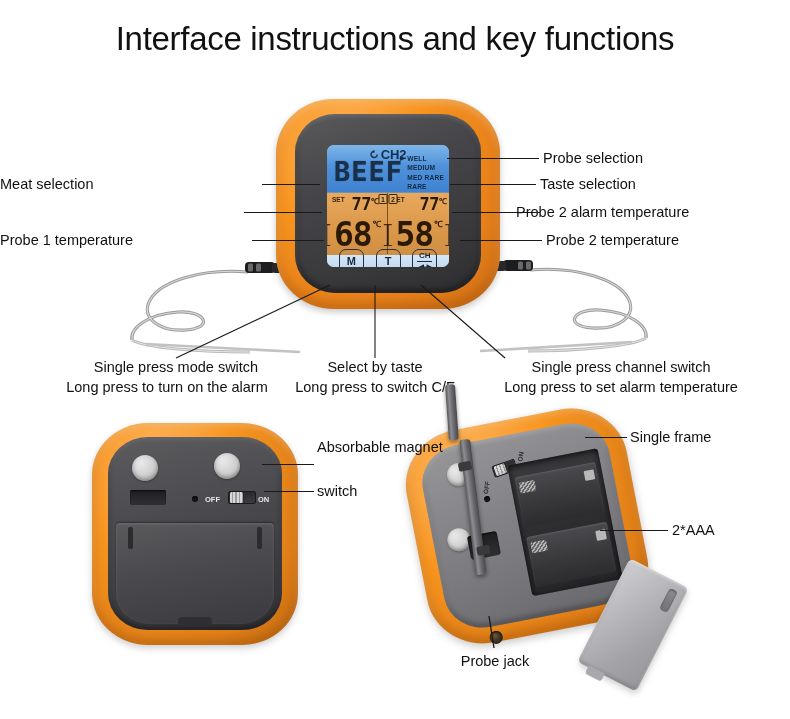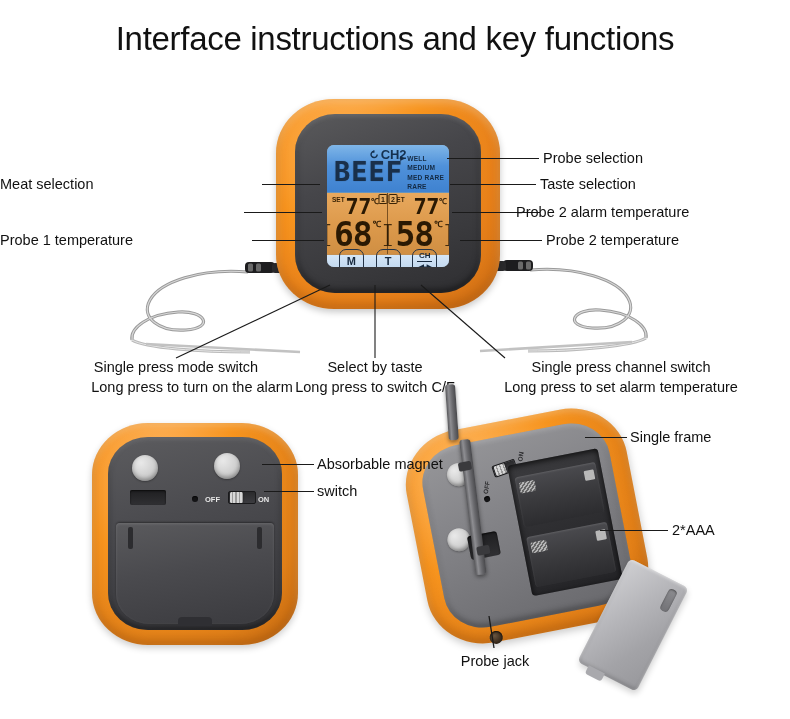--- a/index.html
+++ b/index.html
@@ -148,21 +148,21 @@
     font-size: 6.5px;
     font-weight: bold;
     color: #3b2305;
     font-family: "Liberation Sans", sans-serif;
   }
   .probe-pane.left .set-lab { left: 5px; }
   .probe-pane.right .set-lab { left: 4px; }
   .set-val {
     position: absolute;
     top: 1px;
-    font-size: 22px;
+    font-size: 17px;
     font-weight: bold;
     color: #2a1903;
     font-family: "DejaVu Sans Mono", monospace;
     letter-spacing: -0.5px;
   }
   .probe-pane.left .set-val { right: 16px; }
   .probe-pane.right .set-val { right: 10px; }
   .set-unit {
     position: absolute;
     top: 2px;
@@ -555,21 +555,21 @@
   <div class="lbl" style="left:516px; top:203px;">Probe 2 alarm temperature</div>
   <div class="lbl" style="left:546px; top:231px;">Probe 2 temperature</div>
 
   <svg width="790" height="719" style="position:absolute;left:0;top:0;pointer-events:none;">
     <line x1="330" y1="285" x2="176" y2="358" stroke="#1a1a1a" stroke-width="1.1"></line>
     <line x1="375" y1="285" x2="375" y2="358" stroke="#1a1a1a" stroke-width="1.1"></line>
     <line x1="421" y1="285" x2="505" y2="358" stroke="#1a1a1a" stroke-width="1.1"></line>
   </svg>
 
   <div class="lbl c" style="left:28px; top:358px; width:296px;">Single press mode switch</div>
-  <div class="lbl c" style="left:44px; top:378px; width:296px;">Long press to turn on the alarm</div>
+  <div class="lbl c" style="left:19px; top:378px; width:296px;">Long press to turn on the alarm</div>
 
   <div class="lbl c" style="left:270px; top:358px; width:210px;">Select by taste</div>
   <div class="lbl c" style="left:270px; top:378px; width:210px;">Long press to switch C/F</div>
 
   <div class="lbl c" style="left:472px; top:358px; width:298px;">Single press channel switch</div>
   <div class="lbl c" style="left:472px; top:378px; width:298px;">Long press to set alarm temperature</div>
 
   <div class="device-back">
     <div class="back-shell"></div>
     <div class="back-plate">
@@ -628,21 +628,21 @@
 
     <div class="jack" style="left:54px; bottom:-2px;"></div>
   </div>
 
   <div class="cover-piece">
     <div class="cover-slot"></div>
     <div class="cover-tab"></div>
   </div>
 
   <div class="ld" style="left:262px; top:464px; width:52px;"></div>
-  <div class="lbl" style="left:317px; top:455px;">Absorbable magnet</div>
+  <div class="lbl" style="left:317px; top:438px;">Absorbable magnet</div>
 
   <div class="ld" style="left:264px; top:491px; width:50px;"></div>
   <div class="lbl" style="left:317px; top:482px;">switch</div>
 
   <div class="ld" style="left:585px; top:437px; width:42px;"></div>
   <div class="lbl" style="left:630px; top:428px;">Single frame</div>
 
   <div class="ld" style="left:600px; top:530px; width:68px;"></div>
   <div class="lbl" style="left:672px; top:521px;">2*AAA</div>
 

